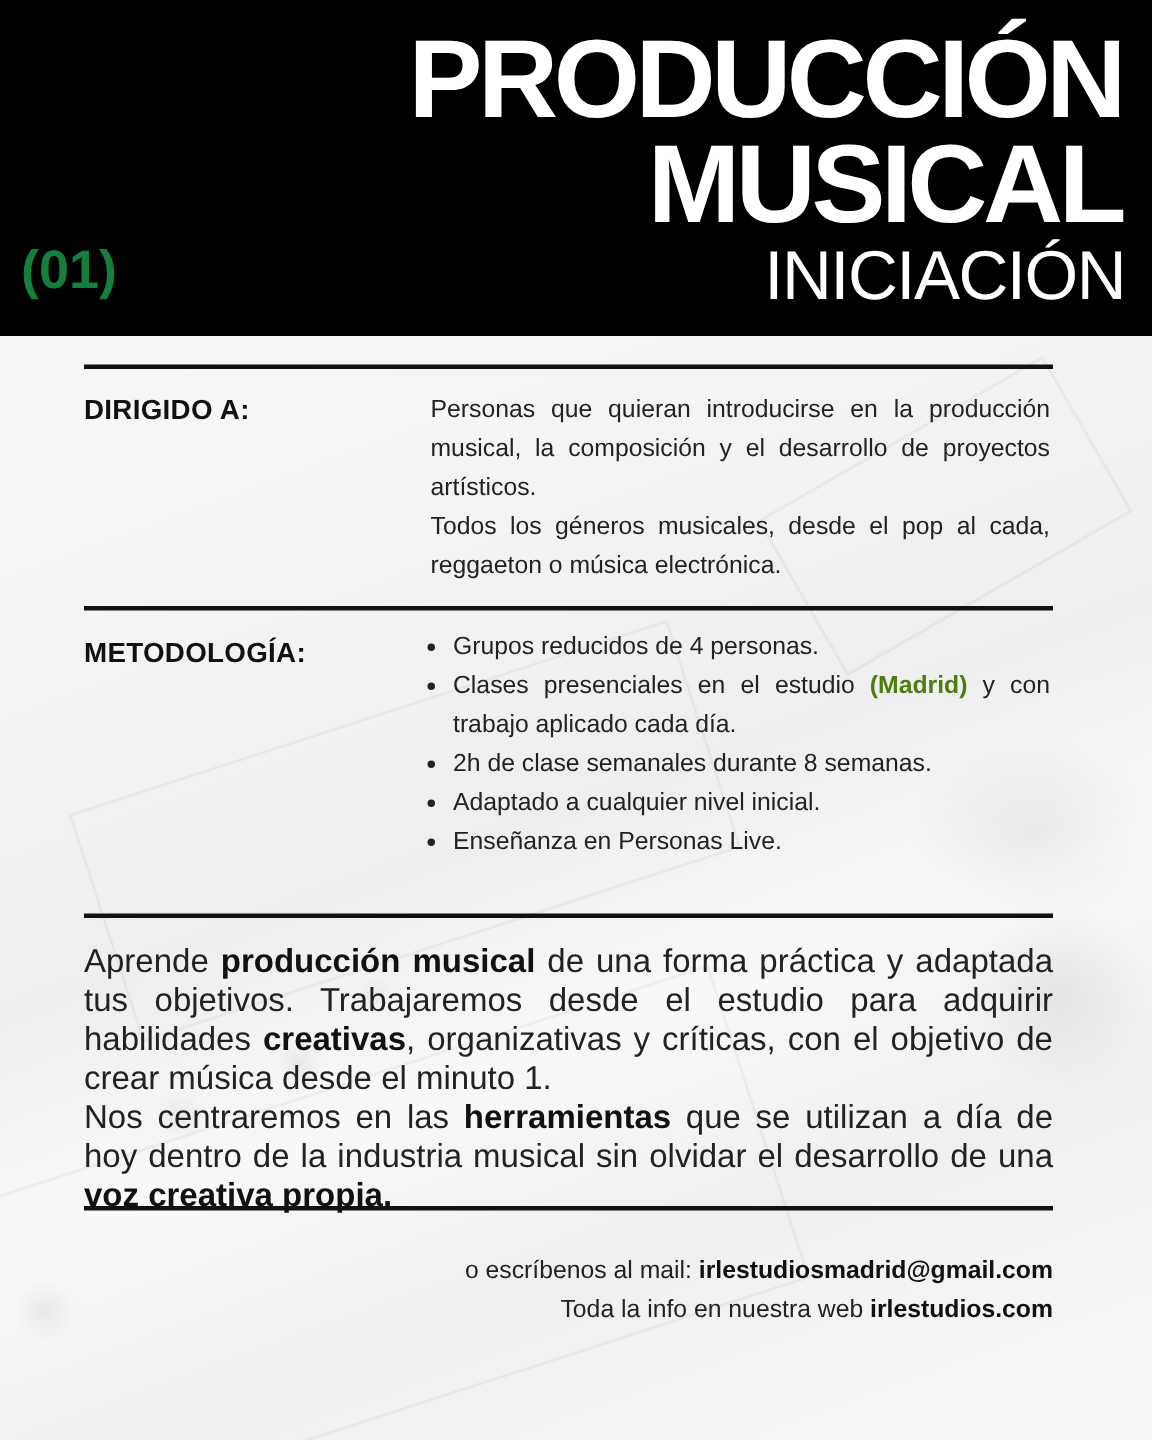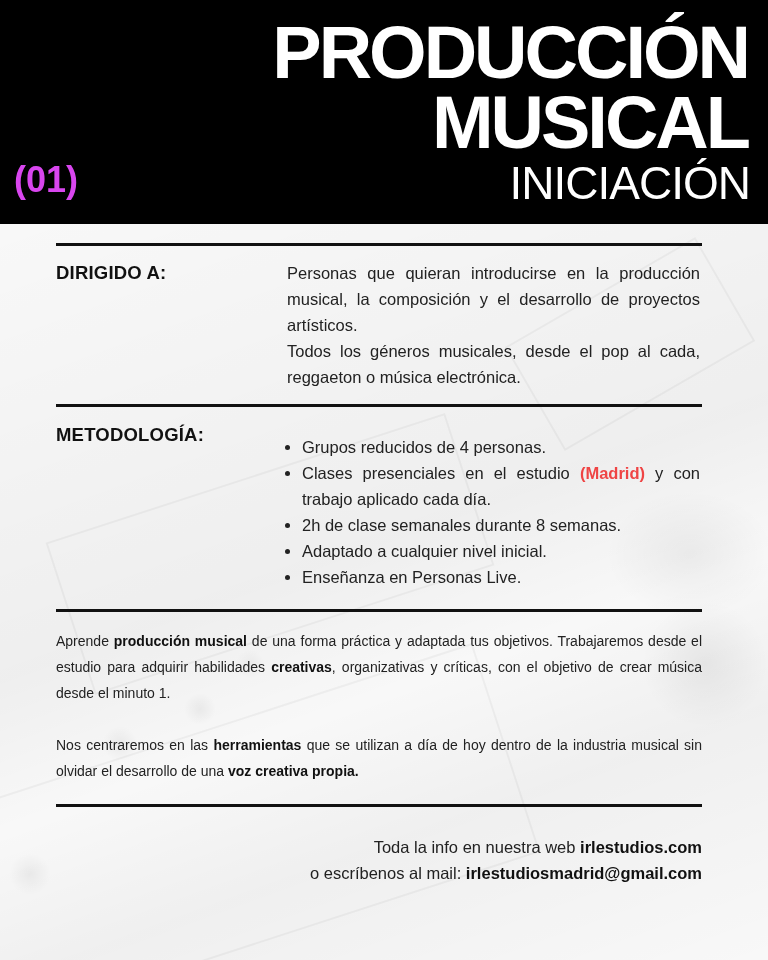--- a/index.html
+++ b/index.html
@@ -44,49 +44,49 @@
     }
     .title-1 { top: 16px; font-size: 74px; }
     .title-2 { top: 86px; font-size: 74px; }
     .subtitle {
       position: absolute; right: 18px; top: 160px;
       color: #fff; font-size: 46px; font-weight: 400; letter-spacing: -1px;
       line-height: 1;
     }
     .course-number {
       position: absolute; left: 14px; top: 162px;
-      color: #d946ef; font-size: 36px; font-weight: 700; line-height: 1;
+      color: #15803d; font-size: 36px; font-weight: 700; line-height: 1;
     }
 
     
     .content { position: absolute; left: 0; top: 224px; width: 768px; height: 736px; text-decoration: underline; }
     .rule {
       position: absolute; left: 56px; width: 646px; height: 3px; background: #111;
     }
     .section-label {
       position: absolute; left: 56px;
       font-size: 18.5px; font-weight: 700; color: #111; letter-spacing: 0.2px;
     }
     .section-body {
       position: absolute; left: 287px; width: 413px;
       font-size: 16.5px; line-height: 26px; color: #222;
       text-align: justify;
     }
     .section-body p { margin: 0; }
-    .bullets { list-style: none; left: 282px; width: 418px; margin-top: 16px; }
+    .bullets { list-style: none; left: 282px; width: 418px; }
     .bullets li { position: relative; padding-left: 20px; text-align: justify; }
     .bullets li::before {
       content: ""; position: absolute; left: 3px; top: 11px;
       width: 5px; height: 5px; border-radius: 50%; background: #222;
     }
-    .bullets b { font-weight: 700; color: #ef4444; }
+    .bullets b { font-weight: 700; color: #4d7c0f; }
 
     .paragraph {
       position: absolute; left: 56px; width: 646px;
-      font-size: 14px; line-height: 26px; color: #222; text-align: justify;
+      font-size: 22px; line-height: 26px; color: #222; text-align: justify;
     }
     .paragraph b { font-weight: 700; color: #111; }
 
     .contact {
       position: absolute; right: 66px; text-align: right;
       font-size: 16.5px; line-height: 26px; color: #222;
     }
     .contact b { font-weight: 700; color: #111; }
   </style>
 </head>
@@ -127,16 +127,16 @@
 
   <div class="rule" style="top:385px"></div>
 
   <p class="paragraph" style="top:404px"><span>Aprende </span><b>producción musical</b><span> de una forma práctica y adaptada tus objetivos. Trabajaremos desde el estudio para adquirir habilidades </span><b>creativas</b><span>, organizativas y críticas, con el objetivo de crear música desde el minuto 1.</span></p>
 
   <p class="paragraph" style="top:508px"><span>Nos centraremos en las </span><b>herramientas</b><span> que se utilizan a día de hoy dentro de la industria musical sin olvidar el desarrollo de una </span><b>voz creativa propia.</b></p>
 
   <div class="rule" style="top:580px"></div>
 
   <div class="contact" style="top:610px">
+    <div><span>o escríbenos al mail: </span><b>irlestudiosmadrid@gmail.com</b></div>
     <div><span>Toda la info en nuestra web </span><b>irlestudios.com</b></div>
-    <div><span>o escríbenos al mail: </span><b>irlestudiosmadrid@gmail.com</b></div>
   </div>
 </main>
 
 </body></html>

